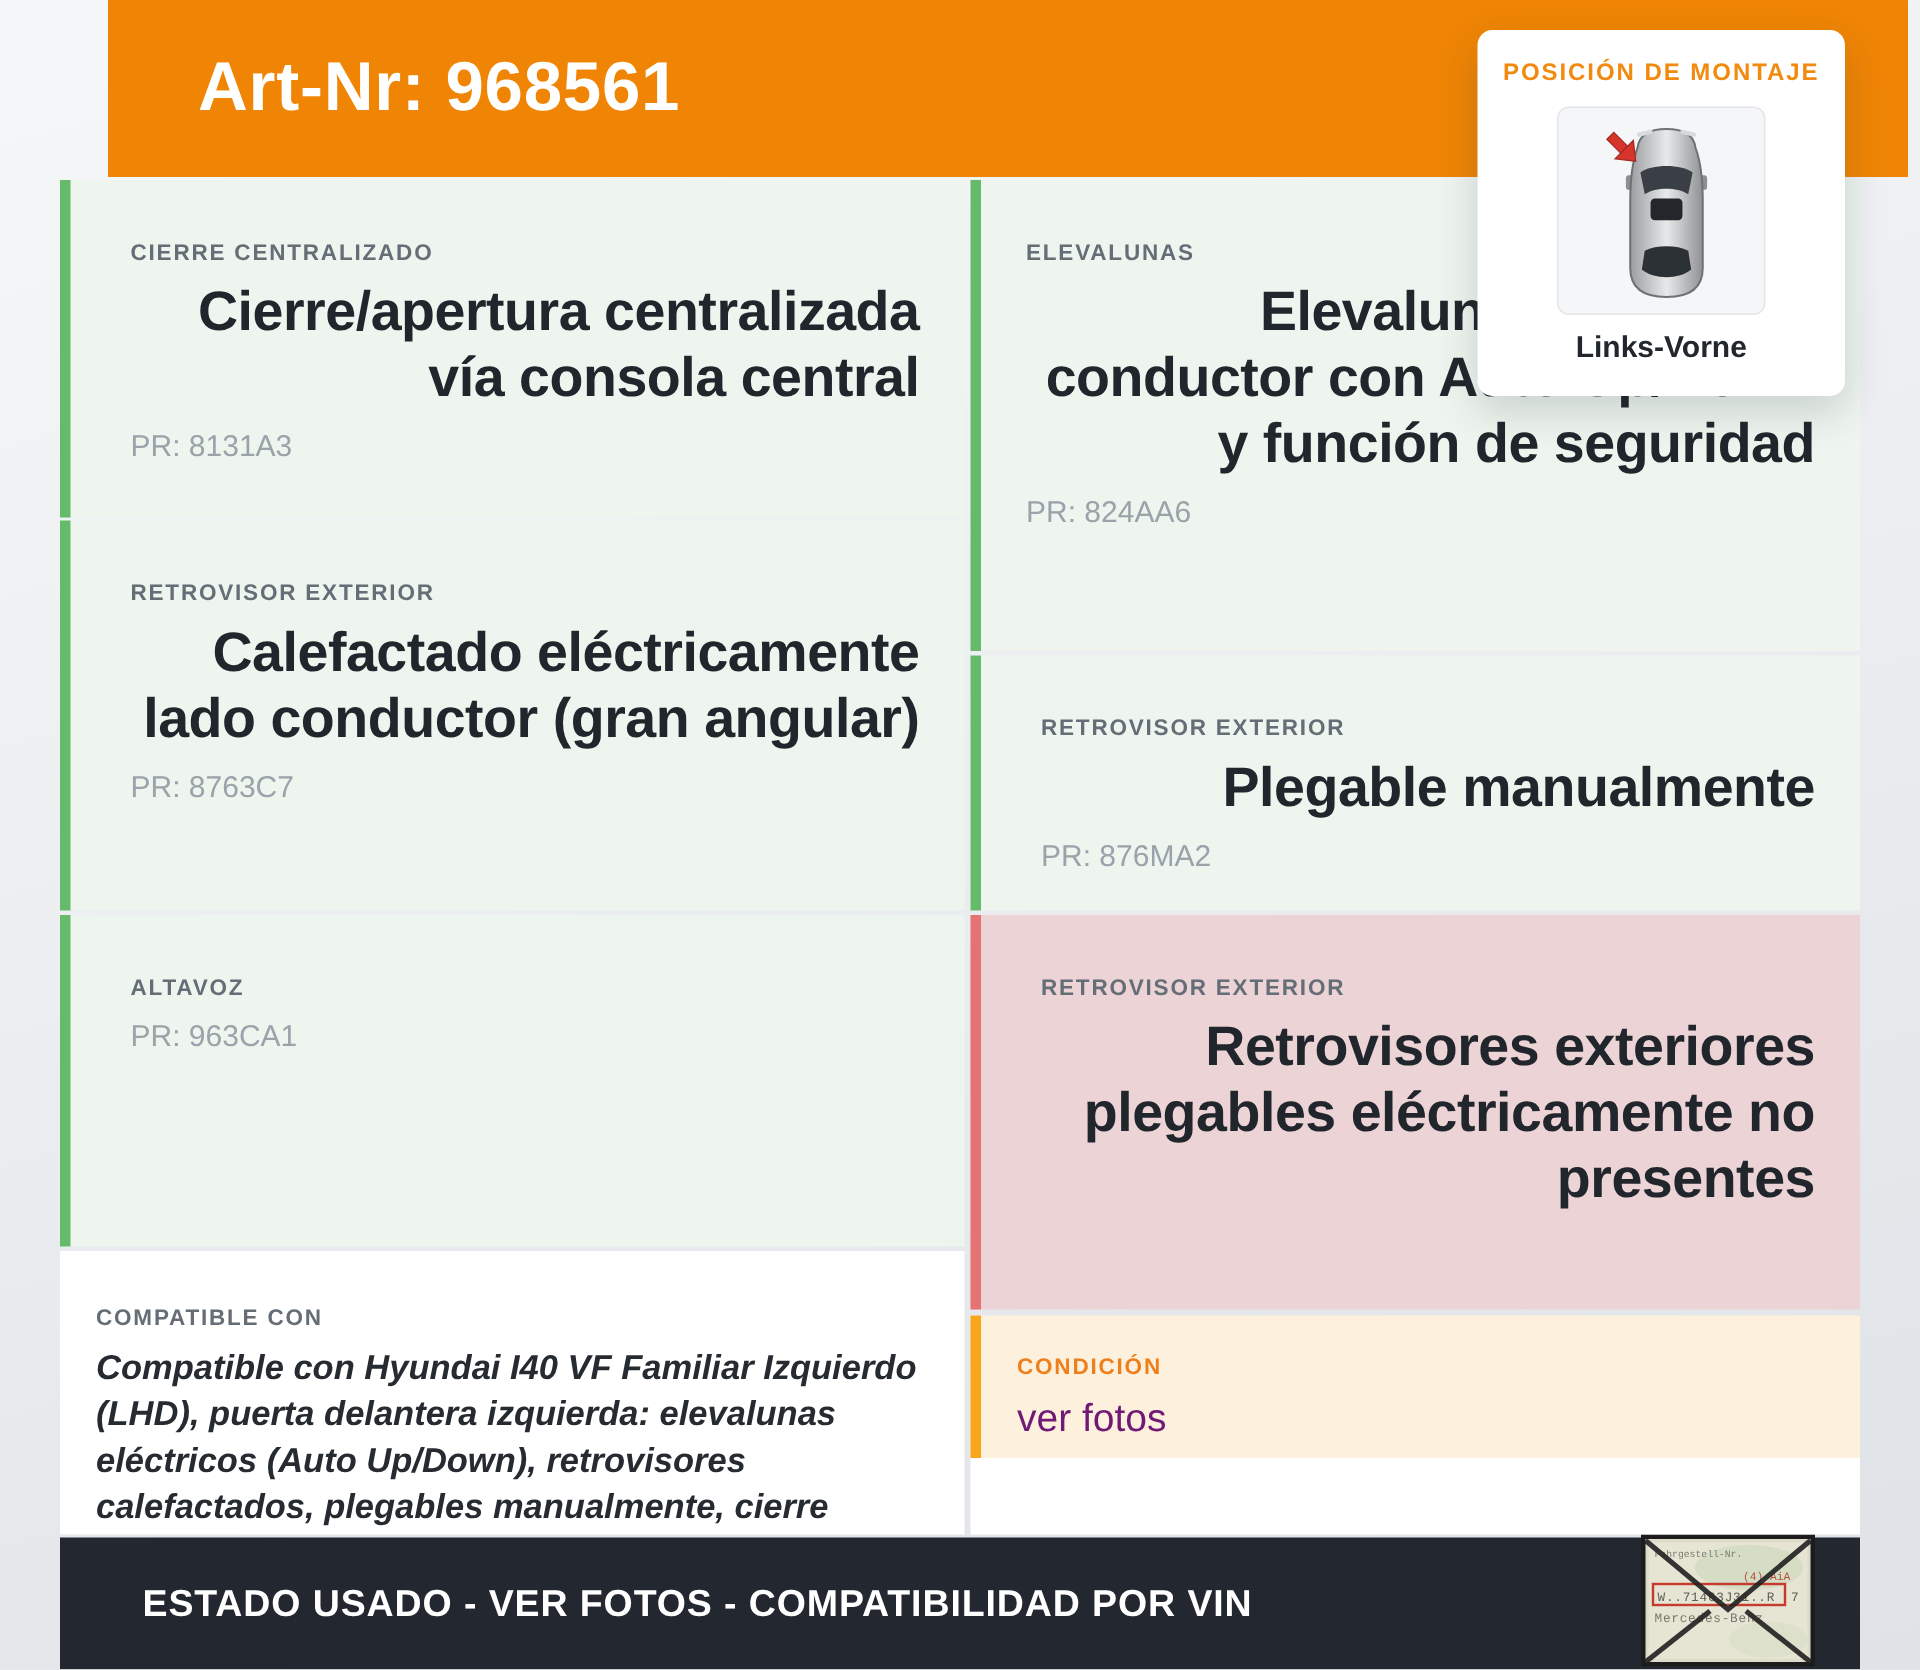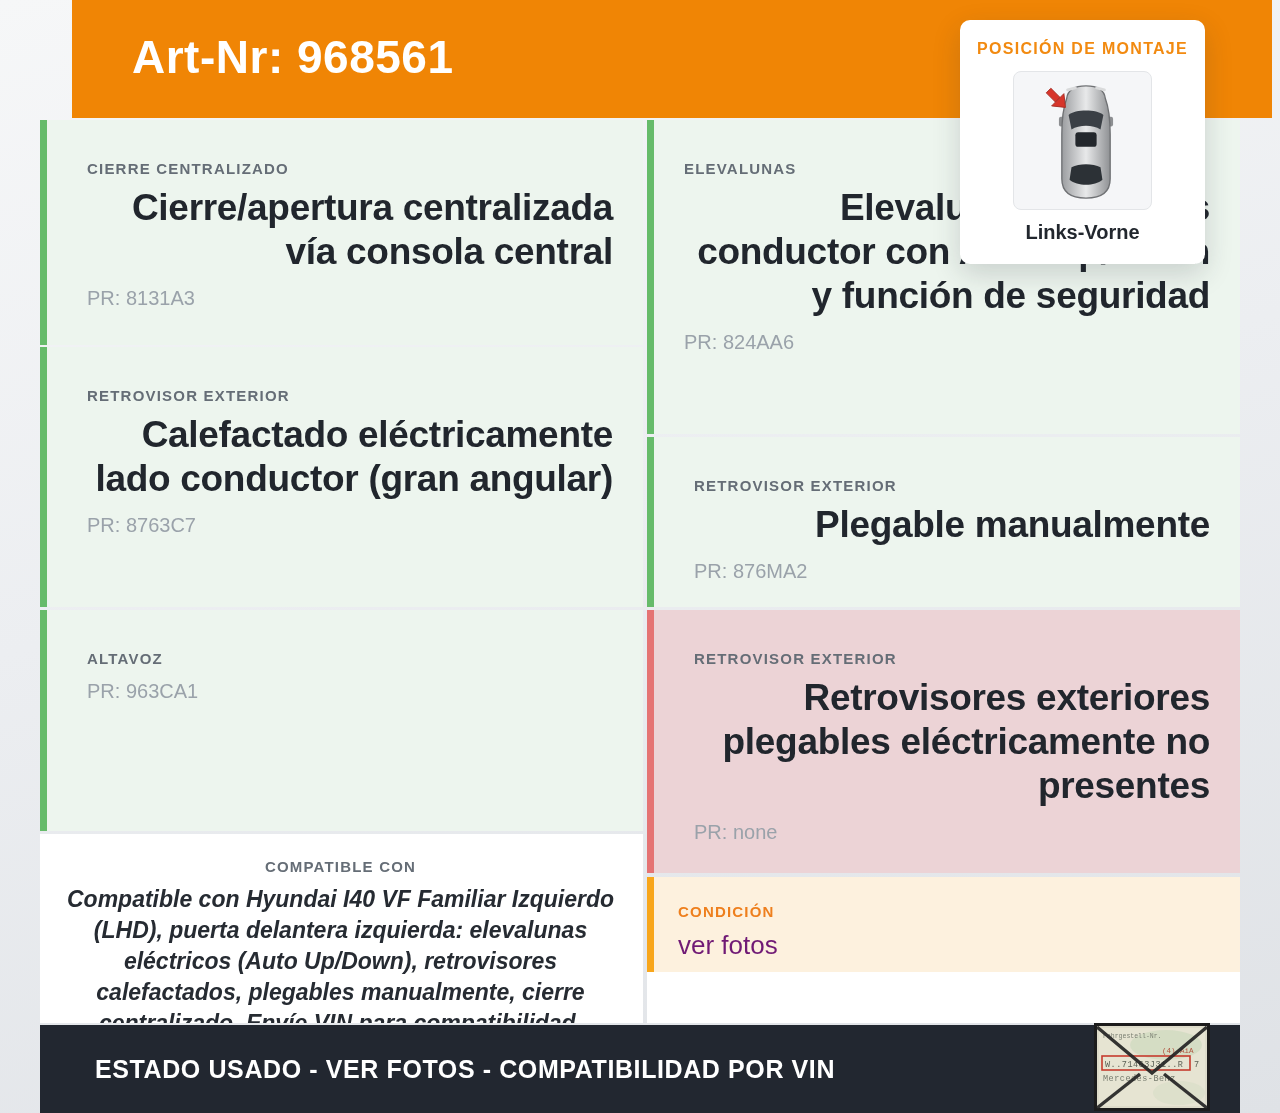--- a/index.html
+++ b/index.html
@@ -15,32 +15,32 @@
   
   .col{position:absolute; top:120px;}
   .col-left{left:0; width:603px;}
   .col-right{left:607px; width:593px;}
 
   
   .card{box-sizing:border-box; overflow:hidden; padding:40px 30px 0 40px;}
   .card.green{background:#edf5ee; border-left:7px solid #66bb6a;}
   .card.red{background:#ecd3d6; border-left:7px solid #e57373;}
   .card.cream{background:#fdf1de; border-left:7px solid #f8a61b; padding:26px 20px 0 24px;}
-  .card.white{background:#ffffff; border-left:none; padding:24px 26px 0 24px;text-align:center;}
+  .card.white{background:#ffffff; border-left:none; padding:36px 26px 0 24px;}
   .card.filler{background:#ffffff; padding:0;}
 
   .cat{font-size:15px; font-weight:700; letter-spacing:1.2px; color:#656d76; margin:0 0 9px 0;}
   .cat.orange{color:#ee7f1d;}
   .ttl{font-size:37px; line-height:44px; font-weight:700; letter-spacing:-0.3px; color:#21262d; margin:0;text-align:right;}
   .pr{font-size:20px; color:#9aa2aa; margin:13px 0 0 0;}
   .compat-text{font-size:23px; line-height:31px; font-weight:600; color:#262b32; margin:6px 0 0 0;font-style:italic;}
   .cond-val{font-size:26px; font-weight:500; color:#701a75; margin:10px 0 0 0;}
 
   
-  .pos-card{position:absolute; left:920px; top:20px; width:245px; height:244px; background:#ffffff;
+  .pos-card{position:absolute; left:945px; top:20px; width:245px; height:244px; background:#ffffff;
             border-radius:10px; box-shadow:0 10px 28px rgba(40,45,55,.18); z-index:10; text-align:center;
             box-sizing:border-box; padding-top:20px;}
   .pos-title{font-size:16px; font-weight:700; letter-spacing:1.3px; color:#f28a10; margin:0;}
   .pos-imgbox{position:relative; width:137px; height:137px; margin:13px auto 0 auto;
               background:#f5f6f8; border:1px solid #e3e5e8; border-radius:8px;}
   .pos-label{font-size:20px; font-weight:700; color:#22272e; margin:11px 0 0 0;}
   .car-svg{position:absolute; left:44px; top:12px;}
   .arrow-svg{position:absolute; left:30px; top:14px;}
 
   
@@ -89,21 +89,20 @@
         <p class="pr">PR: 824AA6</p>
       </div>
       <div class="card green" style="height:170px; margin-bottom:3px;">
         <p class="cat">RETROVISOR EXTERIOR</p>
         <p class="ttl">Plegable manualmente</p>
         <p class="pr">PR: 876MA2</p>
       </div>
       <div class="card red" style="height:263px; margin-bottom:4px;">
         <p class="cat">RETROVISOR EXTERIOR</p>
         <p class="ttl">Retrovisores exteriores plegables eléctricamente no presentes</p>
-        <p class="pr">PR: none</p>
       </div>
       <div class="card cream" style="height:95px;">
         <p class="cat orange">CONDICIÓN</p>
         <p class="cond-val">ver fotos</p>
       </div>
       <div class="card filler" style="height:51px;"></div>
     </div>
 
     <div class="pos-card">
       <p class="pos-title">POSICIÓN DE MONTAJE</p>

